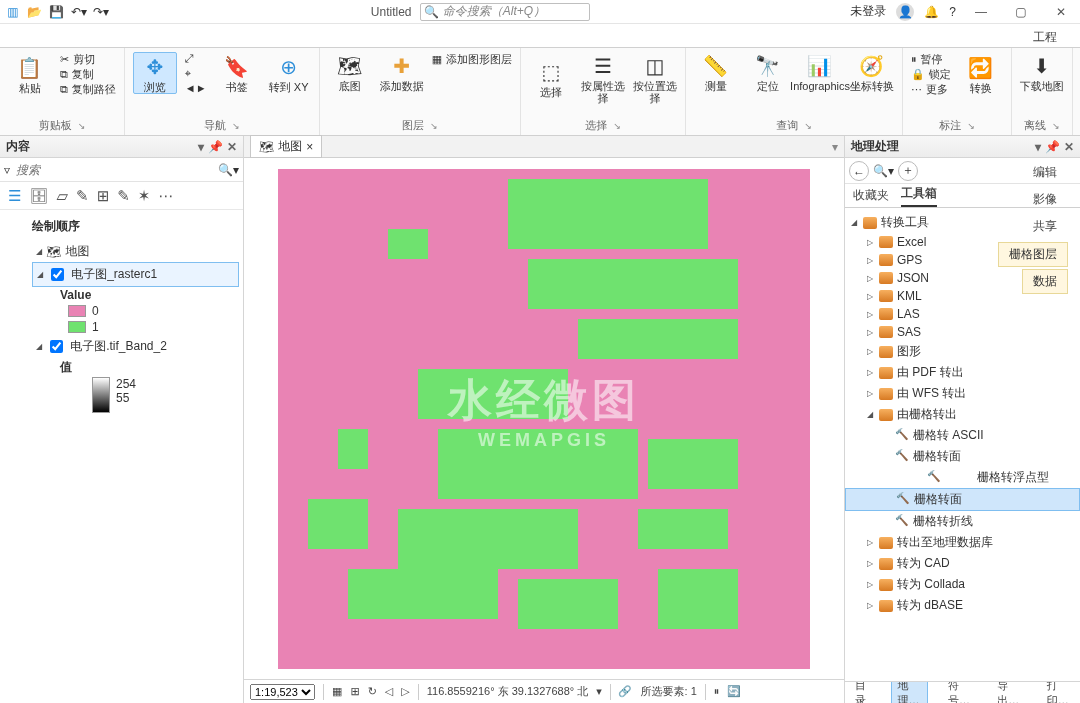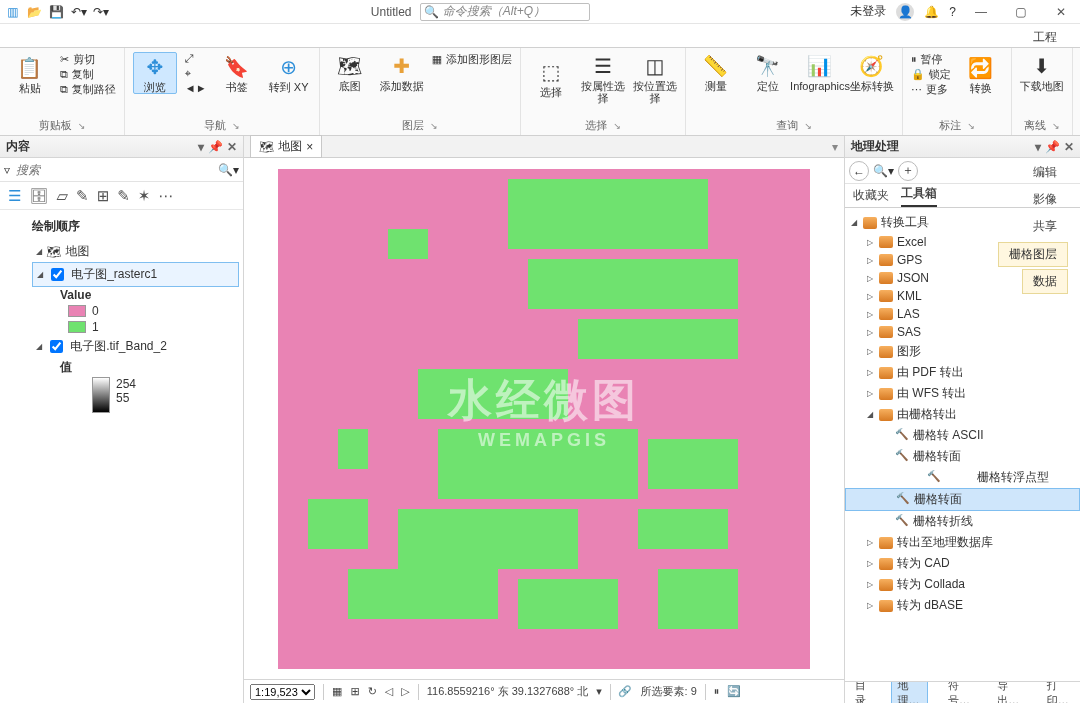--- a/index.html
+++ b/index.html
@@ -331,21 +331,21 @@
       <span class="sep"></span>
       <span>▦</span>
       <span>⊞</span>
       <span>↻</span>
       <span>◁</span>
       <span>▷</span>
       <span class="sep"></span>
       <span>116.8559216° 东 39.1327688° 北</span>▾
       <span class="sep"></span>
       <span>🔗</span>
-      <span>所选要素: 9</span>
+      <span>所选要素: 1</span>
       <span class="sep"></span>
       <span>⏸</span>
       <span>🔄</span>
     </div>
   </div>
 
   <div class="panel gp">
     <div class="panel-hd">
         <span>地理处理</span>
       <span class="pin">

